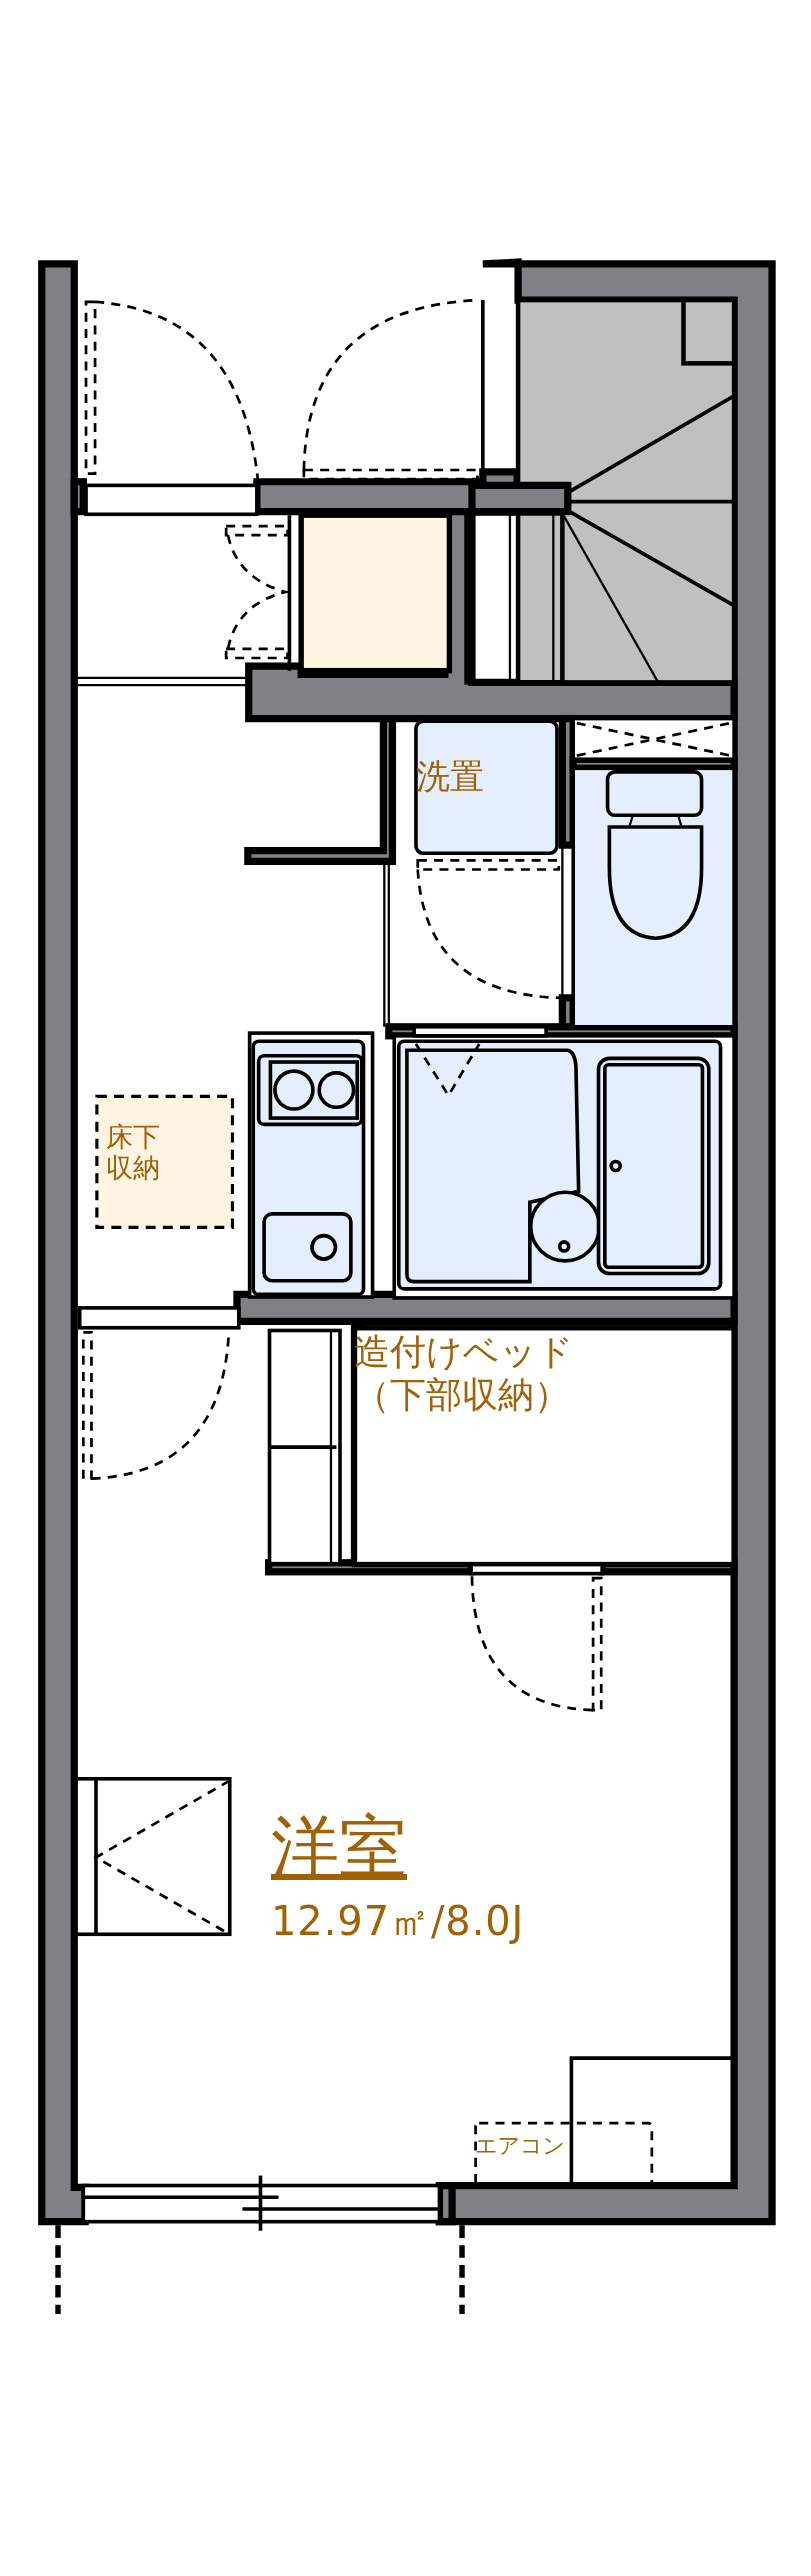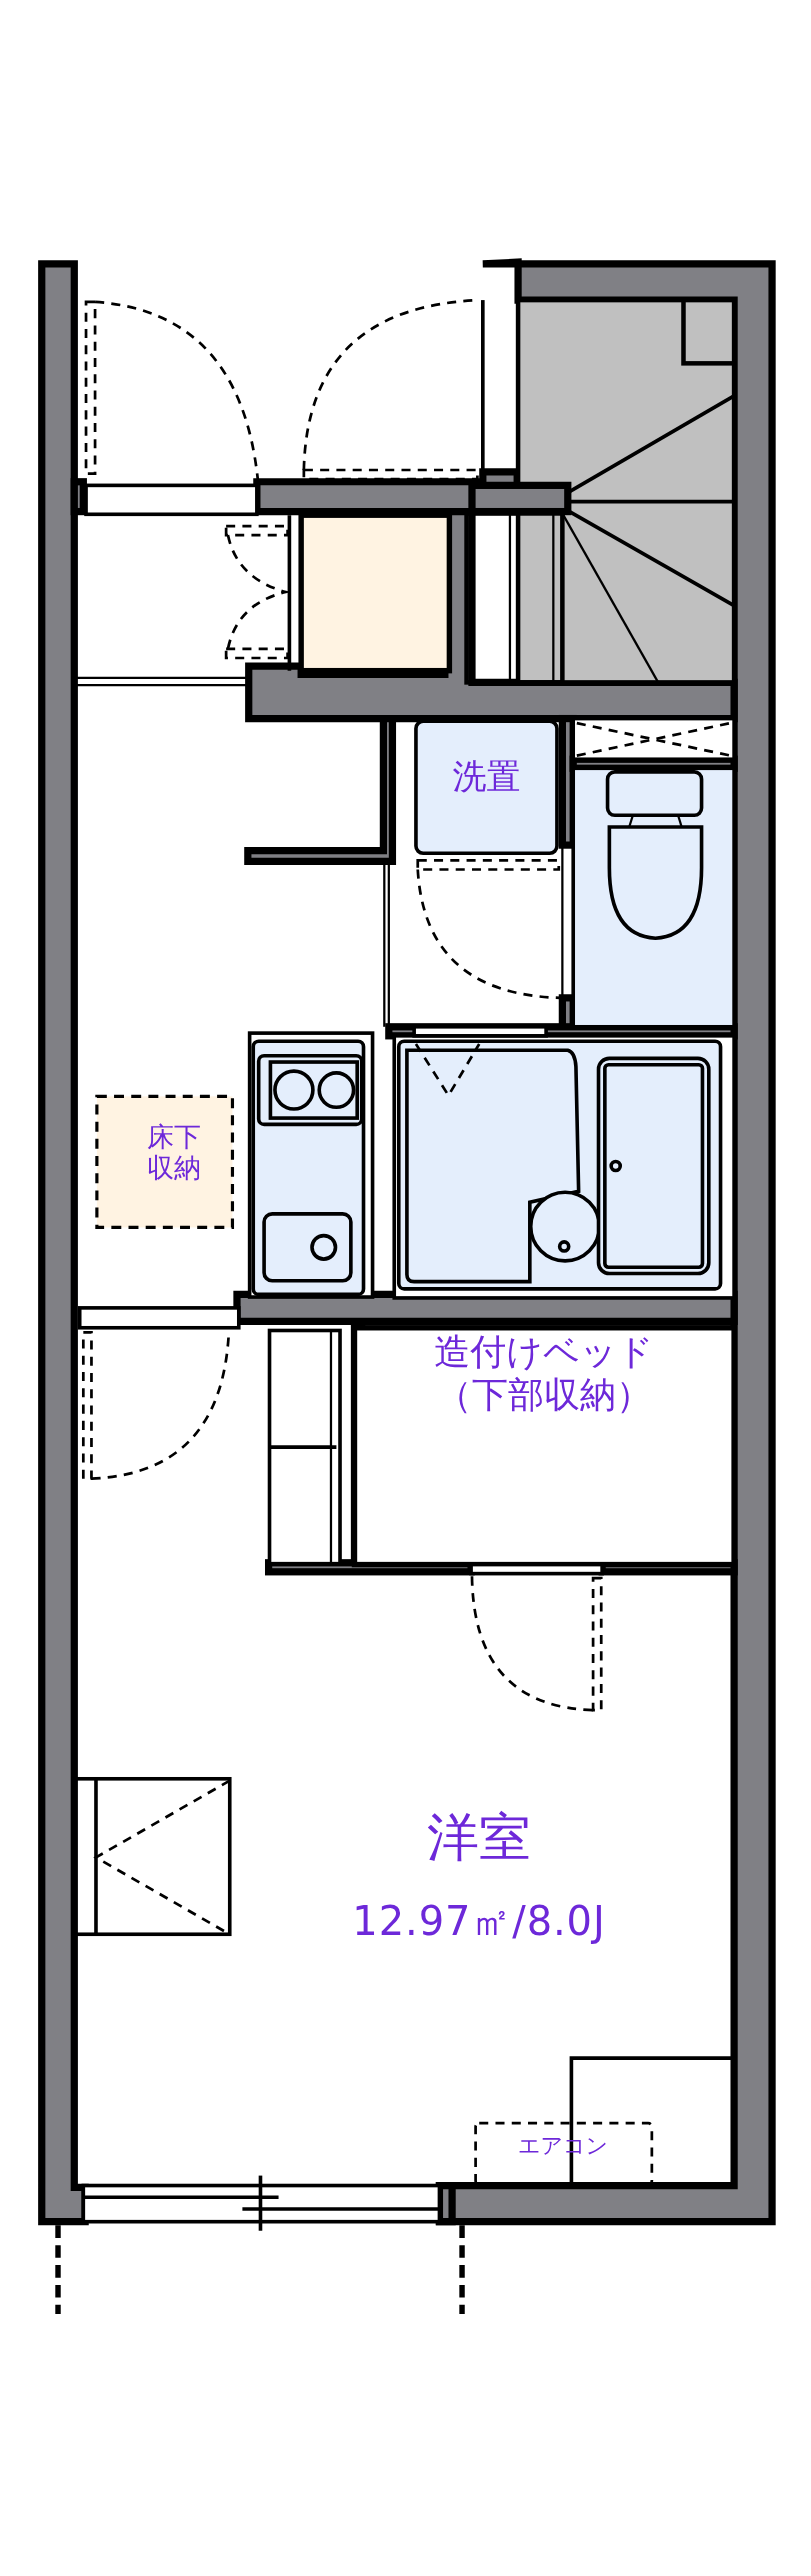--- a/index.html
+++ b/index.html
@@ -6,21 +6,21 @@
   body { width: 812px; height: 2576px; position: relative; overflow: hidden; font-family: "DejaVu Sans", sans-serif; }
   #plan { position: absolute; left: 0; top: 0; width: 812px; height: 2576px; }
   .wall { fill: #808085; stroke: #000; stroke-width: 8; stroke-linejoin: miter; }
   .ln { fill: none; stroke: #000; stroke-width: 4; }
   .ln-thin { fill: none; stroke: #000; stroke-width: 2.5; }
   .dash-thin { fill: none; stroke: #000; stroke-width: 3; stroke-dasharray: 10 8; }
   .stair { fill: #c0c0c0; stroke: #000; stroke-width: 5; }
   .blue { fill: #e4eefc; stroke: #000; stroke-width: 4; }
   .cream { fill: #fff3e2; stroke: #000; stroke-width: 6; }
   .white { fill: #ffffff; stroke: #000; stroke-width: 4; }
-  .lbl { position: absolute; color: #6d28d9; text-align: center; white-space: pre; line-height: 1.15; font-family: "DejaVu Sans", sans-serif; }
+  .lbl { position: absolute; color: #a16207; white-space: pre; line-height: 1.15; font-family: "DejaVu Sans", sans-serif; }
 </style>
 </head>
 <body>
 
 <svg id="plan" viewBox="0 0 898 2850" xmlns="http://www.w3.org/2000/svg">
 
   <path class="wall" d="M46,292 L82,292 L82,2420 L94,2420 L94,2458 L46,2458 Z"></path>
 
   <path class="wall" d="M534,292 L854,292 L854,2458 L486,2458 L486,2418 L812,2418 L812,332 L573,332 L573,290 Z"></path>
 
@@ -143,18 +143,18 @@
 </svg>
 
 <div class="lbl" style="left:416px; top:757px; width:141px; font-size:34px;">洗置</div>
 
 <div class="lbl" style="left:97px; top:1121px; width:136px; font-size:27px;padding-left:9px;">床下
 収納</div>
 
 <div class="lbl" style="left:354px; top:1331px; width:380px; font-size:36px; line-height:1.2;font-family:Liberation Serif, serif;">造付けベッド
 （下部収納）</div>
 
-<div class="lbl" style="left:271px; top:1808px; width:416px; font-size:52px;">洋室</div>
+<div class="lbl" style="left:271px; top:1808px; width:416px; font-size:68px;text-decoration:underline;">洋室</div>
 
 <div class="lbl" style="left:271px; top:1898px; width:416px; font-size:40px; letter-spacing:0.9px;">12.97㎡/8.0J</div>
 
 <div class="lbl" style="left:475px; top:2133px; width:176px; font-size:22px;">エアコン</div>
 
 
 </body></html>

